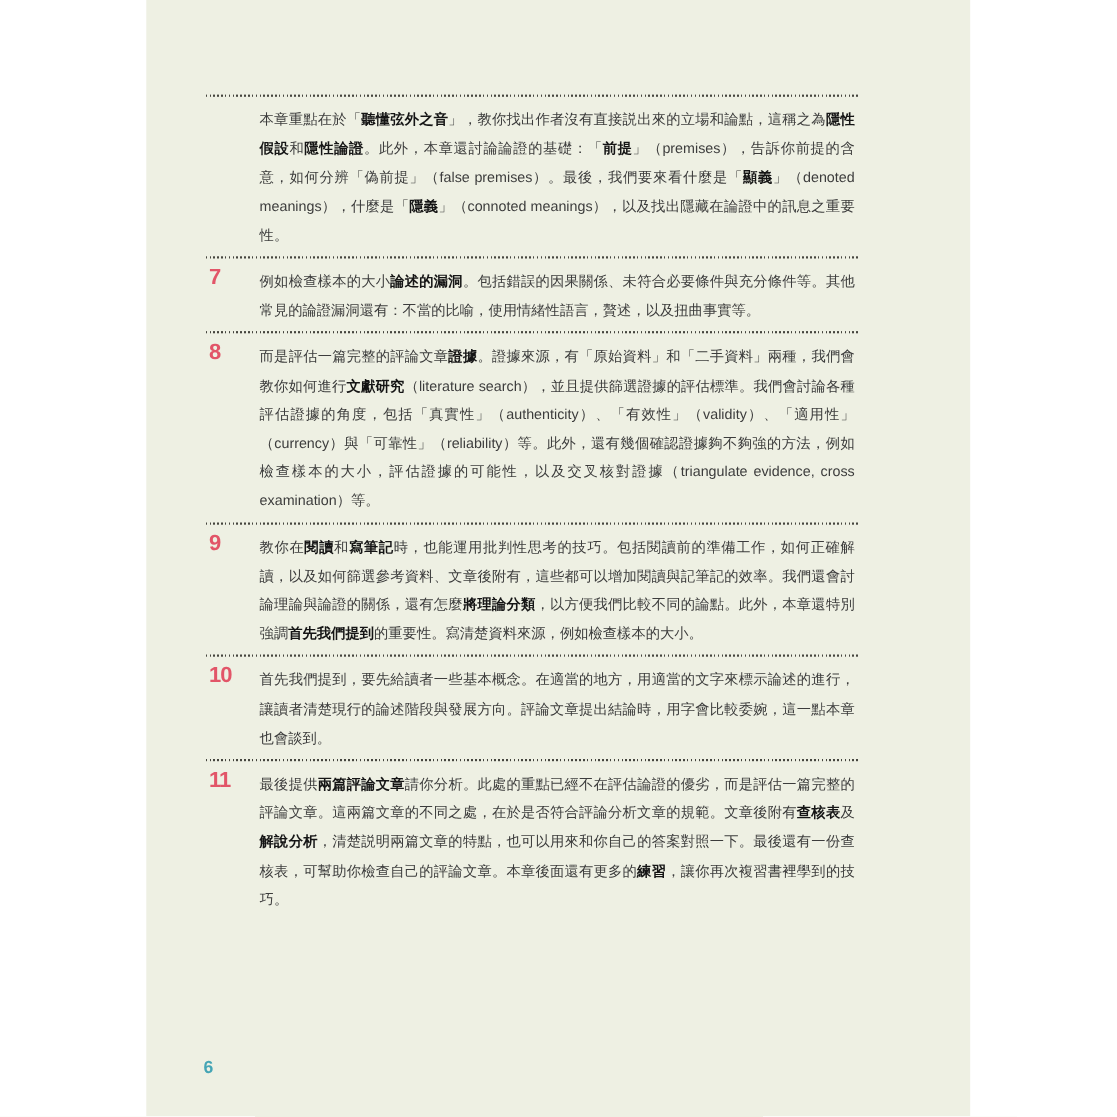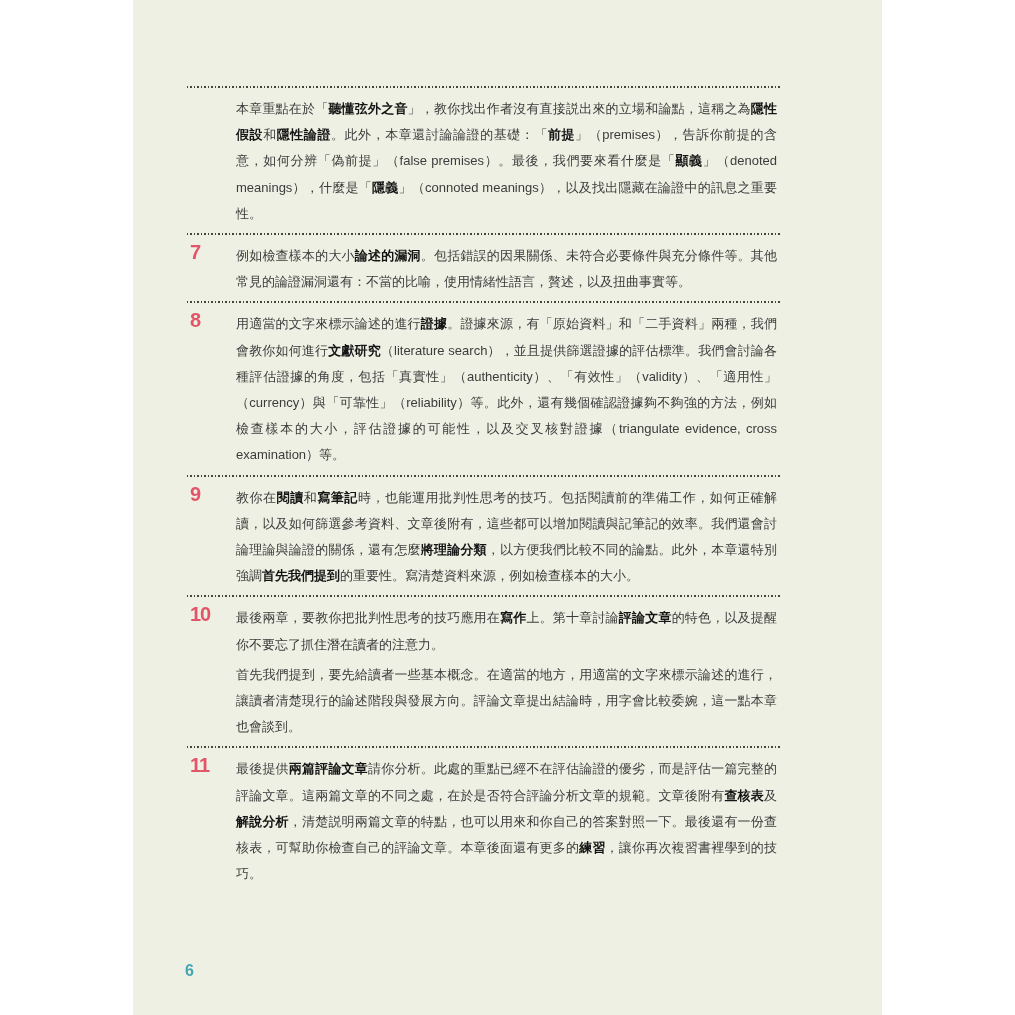--- a/index.html
+++ b/index.html
@@ -102,39 +102,38 @@
             <div class="sec-text">
               <p class="para"><span>例如檢查樣本的大小</span><span class="b">論述的漏洞</span><span>。包括錯誤的因果關係、未符合必要條件與充分條件等。其他常見的論證漏洞還有：不當的比喻，使用情緒性語言，贅述，以及扭曲事實等。</span></p>
             </div>
           </div>
         </div>
         <div class="section">
           <div class="dotted"></div>
           <div class="sec-body">
             <div class="sec-num">8</div>
             <div class="sec-text">
-              <p class="para"><span>用適當的文字來標示論述的進行</span><span class="b">證據</span><span>。證據來源，有「原始資料」和「二手資料」兩種，我們會教你如何進行</span><span class="b">文獻研究</span><span>（literature search），並且提供篩選證據的評估標準。我們會討論各種評估證據的角度，包括「真實性」（authenticity）、「有效性」（validity）、「適用性」（currency）與「可靠性」（reliability）等。此外，還有幾個確認證據夠不夠強的方法，例如檢查樣本的大小，評估證據的可能性，以及交叉核對證據（triangulate evidence, cross examination）等。</span></p>
+              <p class="para"><span>而是評估一篇完整的評論文章</span><span class="b">證據</span><span>。證據來源，有「原始資料」和「二手資料」兩種，我們會教你如何進行</span><span class="b">文獻研究</span><span>（literature search），並且提供篩選證據的評估標準。我們會討論各種評估證據的角度，包括「真實性」（authenticity）、「有效性」（validity）、「適用性」（currency）與「可靠性」（reliability）等。此外，還有幾個確認證據夠不夠強的方法，例如檢查樣本的大小，評估證據的可能性，以及交叉核對證據（triangulate evidence, cross examination）等。</span></p>
             </div>
           </div>
         </div>
         <div class="section">
           <div class="dotted"></div>
           <div class="sec-body">
             <div class="sec-num">9</div>
             <div class="sec-text">
               <p class="para"><span>教你在</span><span class="b">閱讀</span><span>和</span><span class="b">寫筆記</span><span>時，也能運用批判性思考的技巧。包括閱讀前的準備工作，如何正確解讀，以及如何篩選參考資料、文章後附有，這些都可以增加閱讀與記筆記的效率。我們還會討論理論與論證的關係，還有怎麼</span><span class="b">將理論分類</span><span>，以方便我們比較不同的論點。此外，本章還特別強調</span><span class="b">首先我們提到</span><span>的重要性。寫清楚資料來源，例如檢查樣本的大小。</span></p>
             </div>
           </div>
         </div>
         <div class="section">
           <div class="dotted"></div>
           <div class="sec-body">
             <div class="sec-num">10</div>
             <div class="sec-text">
-              <p class="para"><span>最後兩章，要教你把批判性思考的技巧應用在</span><span class="b">寫作</span><span>上。第十章討論</span><span class="b">評論文章</span><span>的特色，以及提醒你不要忘了抓住潛在讀者的注意力。</span></p>
               <p class="para"><span>首先我們提到，要先給讀者一些基本概念。在適當的地方，用適當的文字來標示論述的進行，讓讀者清楚現行的論述階段與發展方向。評論文章提出結論時，用字會比較委婉，這一點本章也會談到。</span></p>
             </div>
           </div>
         </div>
         <div class="section">
           <div class="dotted"></div>
           <div class="sec-body">
             <div class="sec-num">11</div>
             <div class="sec-text">
               <p class="para"><span>最後提供</span><span class="b">兩篇評論文章</span><span>請你分析。此處的重點已經不在評估論證的優劣，而是評估一篇完整的評論文章。這兩篇文章的不同之處，在於是否符合評論分析文章的規範。文章後附有</span><span class="b">查核表</span><span>及</span><span class="b">解說分析</span><span>，清楚説明兩篇文章的特點，也可以用來和你自己的答案對照一下。最後還有一份查核表，可幫助你檢查自己的評論文章。本章後面還有更多的</span><span class="b">練習</span><span>，讓你再次複習書裡學到的技巧。</span></p>

